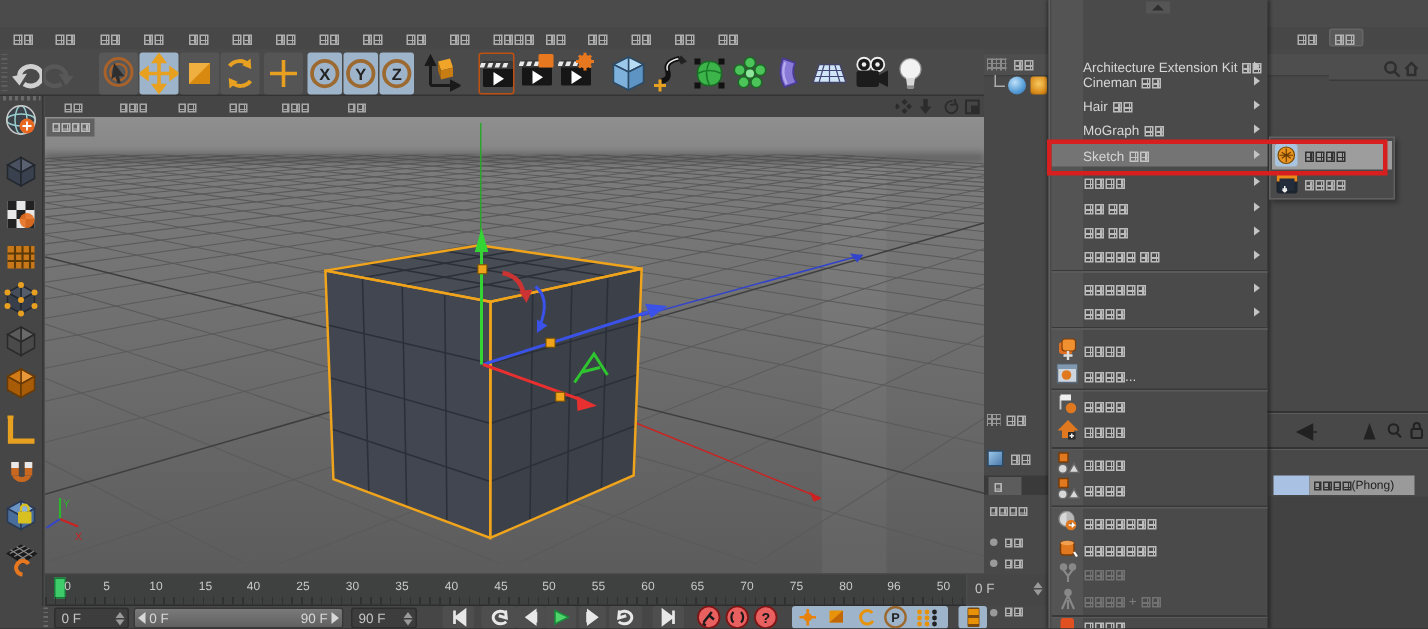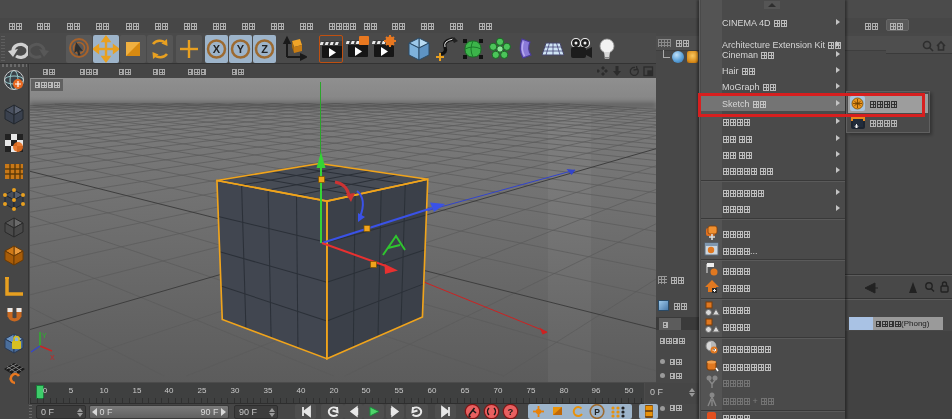--- a/index.html
+++ b/index.html
@@ -596,21 +596,21 @@
       <div class="abs" style="left:6px;top:2px;width:8px;height:14px;background:#3ecc6a;border:1px solid #1a7a3a"></div>
       <span class="num" style="left:15px;transform:translate(-50%,0)">0</span>
       <span class="num" style="left:41px;transform:translate(-50%,0)">5</span>
       <span class="num" style="left:74px;transform:translate(-50%,0)">10</span>
       <span class="num" style="left:107px;transform:translate(-50%,0)">15</span>
       <span class="num" style="left:139px;transform:translate(-50%,0)">40</span>
       <span class="num" style="left:172px;transform:translate(-50%,0)">25</span>
       <span class="num" style="left:205px;transform:translate(-50%,0)">30</span>
       <span class="num" style="left:238px;transform:translate(-50%,0)">35</span>
       <span class="num" style="left:271px;transform:translate(-50%,0)">40</span>
-      <span class="num" style="left:304px;transform:translate(-50%,0)">20</span>
+      <span class="num" style="left:304px;transform:translate(-50%,0)">45</span>
       <span class="num" style="left:336px;transform:translate(-50%,0)">50</span>
       <span class="num" style="left:369px;transform:translate(-50%,0)">55</span>
       <span class="num" style="left:402px;transform:translate(-50%,0)">60</span>
       <span class="num" style="left:435px;transform:translate(-50%,0)">65</span>
       <span class="num" style="left:468px;transform:translate(-50%,0)">70</span>
       <span class="num" style="left:501px;transform:translate(-50%,0)">75</span>
       <span class="num" style="left:534px;transform:translate(-50%,0)">80</span>
       <span class="num" style="left:566px;transform:translate(-50%,0)">96</span>
       <span class="num" style="left:599px;transform:translate(-50%,0)">50</span>
       <div class="abs" style="left:0;top:15px;width:614px;height:5px;background:repeating-linear-gradient(90deg,#2e2e2e 0 1px,transparent 1px 6.57px);opacity:.85"></div>
@@ -705,24 +705,20 @@
           <rect x="6" y="1" width="8" height="13" rx="1" fill="#7a4a10"></rect>
           <rect x="6.5" y="2" width="7" height="4" fill="#e8920a"></rect>
           <rect x="6.5" y="8" width="7" height="4" fill="#e8920a"></rect>
         </svg></div>
     </div>
 <div class="abs" id="ctxmenu">
       <div class="gutter"></div>
       <div class="abs" style="left:64px;top:1px;width:16px;height:8px;background:#555">
         <span style="position:absolute;left:4px;top:2px;width:0;height:0;border-bottom:4px solid #2e2e2e;border-left:4px solid transparent;border-right:4px solid transparent"></span>
       </div>
-      <div class="cmi " style="top:14px">
-        <span class="lbl">CINEMA 4D <i class="z"></i><i class="z"></i></span>
-        <span class="arr"></span>
-      </div>
       <div class="cmi " style="top:36px">
         <span class="lbl">Architecture Extension Kit <i class="z"></i><i class="z"></i></span>
         <span class="arr"></span>
       </div>
       <div class="cmi " style="top:46px">
         <span class="lbl">Cineman <i class="z"></i><i class="z"></i></span>
         <span class="arr"></span>
       </div>
       <div class="cmi " style="top:62px">
         <span class="lbl">Hair <i class="z"></i><i class="z"></i></span>

